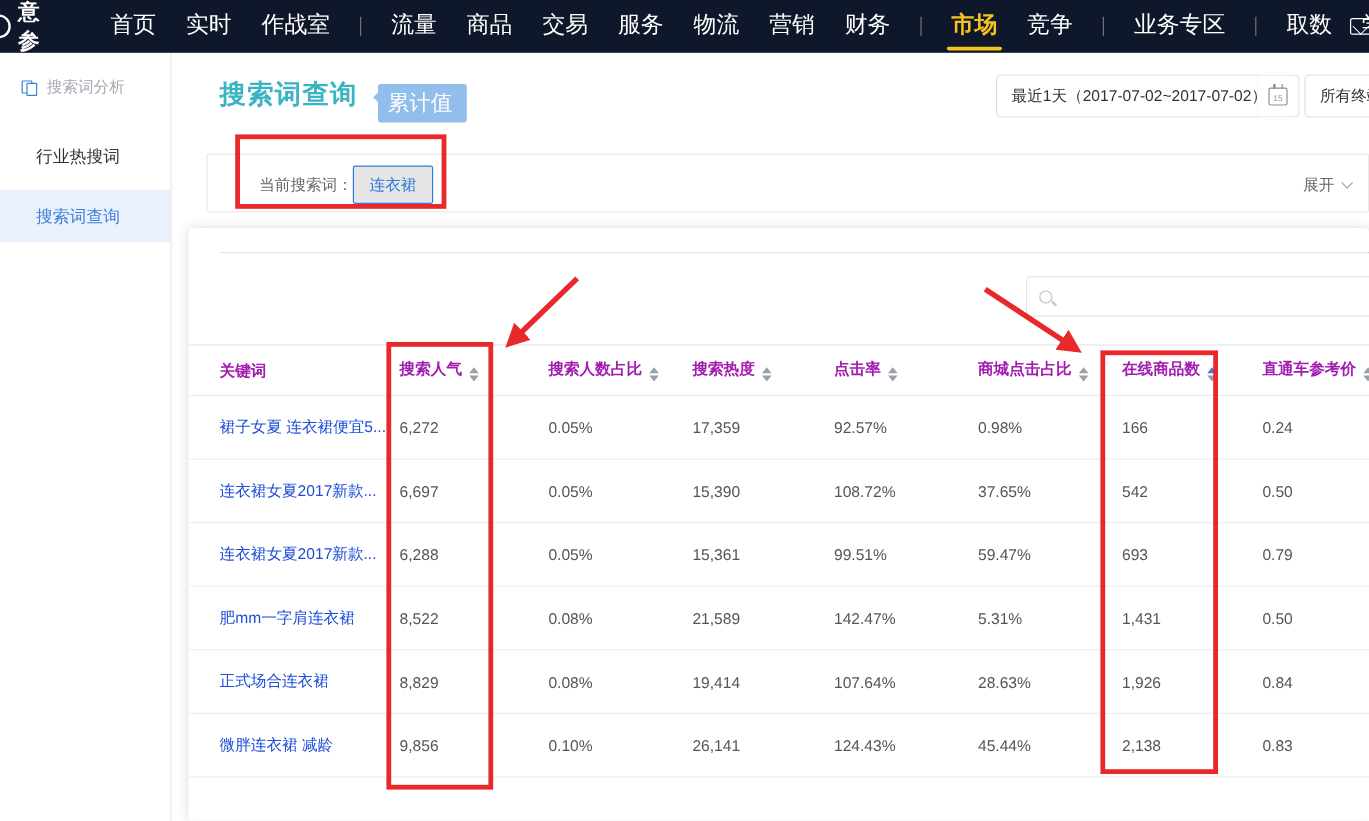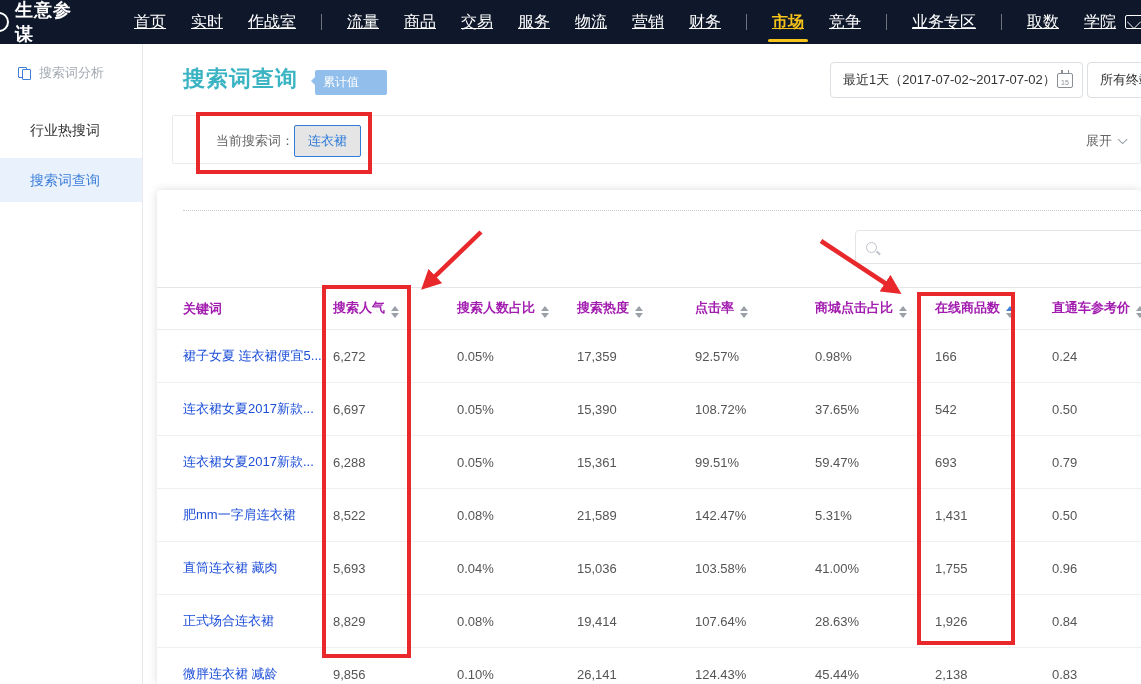--- a/index.html
+++ b/index.html
@@ -5,22 +5,22 @@
   * { margin:0; padding:0; box-sizing:border-box; }
   html,body { width:1141px; height:684px; overflow:hidden; background:#fff;
     font-family:"Liberation Sans","DejaVu Sans",sans-serif; }
 
   
   .topnav { position:absolute; left:0; top:0; width:1141px; height:44px;
     background:#0f172a; display:flex; align-items:center; overflow:hidden; z-index:5;gap:36px; }
   .logo-circle { position:absolute; left:-11px; top:12px; width:20px; height:20px;
     border:2px solid #fff; border-radius:50%; }
   .logo-text { color:#fff; font-size:18px; font-weight:bold; margin-left:15px; margin-right:22px; letter-spacing:1px; }
-  .nav-item { color:#fff; font-size:16px; height:44px; line-height:44px; margin-right:25px;
-    position:relative; cursor:pointer; white-space:nowrap;text-decoration:underline; }
+  .nav-item { color:#fff; font-size:19px; height:44px; line-height:44px; margin-right:25px;
+    position:relative; cursor:pointer; white-space:nowrap; }
   .nav-item.active { color:#f5c319; font-weight:bold; }
   .nav-item.active::after { content:''; position:absolute; left:-4px; right:-4px; bottom:2px;
     height:3px; background:#f5c319; border-radius:2px; }
   .nav-divider { width:1px; height:16px; background:rgba(255,255,255,.4); margin-right:25px; }
   .mail-icon { position:absolute; left:1125px; top:15px; width:20px; height:14px;
     border:1.5px solid #fff; border-radius:2px; }
   .mail-icon::before { content:''; position:absolute; left:1px; top:-1px; width:13px; height:13px;
     border-right:1.5px solid #fff; border-bottom:1.5px solid #fff; transform:rotate(45deg) scale(.7); transform-origin:center; }
 
   
@@ -31,39 +31,39 @@
   .side-item { height:44px; line-height:44px; padding-left:30px; font-size:14px;
     color:#333; margin-top:6px; cursor:pointer; }
   .side-item.selected { background:#e9f1fc; color:#3d7fd9; }
 
   
   .main { position:absolute; left:143px; top:44px; width:998px; height:640px;
     background:#fff; overflow:hidden; }
   .page-title { position:absolute; left:40px; top:20px; font-size:22px; font-weight:bold;
     color:#3ab4c3; letter-spacing:1px; }
   .badge { position:absolute; left:172px; top:26px; background:#92beeb; color:#fff;
-    font-size:12px; padding:4px 28px 4px 8px; border-radius:2px; }
+    font-size:18px; padding:4px 12px 4px 8px; border-radius:2px; }
   .badge::before { content:''; position:absolute; left:-10px; top:5px; width:0; height:0;
     border:6px solid transparent; border-right:6px solid #92beeb; }
 
   .date-box { position:absolute; left:687px; top:18px; width:219px; height:36px;
     border:1px solid #dcdfe3; border-radius:4px 0 0 4px; line-height:34px;
     padding-left:12px; font-size:13px; color:#333; background:#fff; cursor:pointer; white-space:nowrap; }
   .cal-btn { position:absolute; left:905px; top:18px; width:35px; height:36px;
     border:1px solid #dcdfe3; border-left:none; border-radius:0 4px 4px 0;
     display:flex; align-items:center; justify-content:center; cursor:pointer; background:#fff; }
   .cal-icon { width:16px; height:15px; border:1.3px solid #8a8f96; border-radius:2px; position:relative;
     font-size:7px; color:#8a8f96; text-align:center; line-height:17px; }
   .cal-icon::before, .cal-icon::after { content:''; position:absolute; top:-4px; width:1.5px; height:4px; background:#8a8f96; }
   .cal-icon::before { left:3px; } .cal-icon::after { right:3px; }
   .terminal-box { position:absolute; left:944px; top:18px; width:90px; height:36px;
     border:1px solid #dcdfe3; border-radius:4px; line-height:34px; padding-left:12px;
     font-size:13px; color:#333; background:#fff; white-space:nowrap; cursor:pointer; }
 
-  .filter-panel { position:absolute; left:29px; top:71px; width:969px; height:49px;
+  .filter-panel { position:absolute; left:29px; top:84px; width:969px; height:49px;
     border:1px solid #e8eaed; border-radius:2px; background:#fff; }
   .filter-label { position:absolute; left:43px; top:16px; font-size:13px; color:#666; }
   .keyword-chip { position:absolute; left:121px; top:9px; padding:6px 13px; font-size:13px;
     color:#2f7bd9; border:1px solid #2f7bd9; border-radius:2px; background:#e5e5e5; cursor:pointer; }
   .expand-link { position:absolute; right:16px; top:16px; font-size:13px; color:#666; cursor:pointer; }
   .expand-link .chev { display:inline-block; width:7px; height:7px; border-right:1.4px solid #9aa0a8;
     border-bottom:1.4px solid #9aa0a8; transform:rotate(45deg) translateY(-3px); margin-left:5px; }
 
   
   .card { position:absolute; left:14px; top:146px; width:984px; height:494px;
@@ -240,30 +240,20 @@
           <div class="td kw">肥mm一字肩连衣裙</div>
           <div class="td">8,522</div>
           <div class="td">0.08%</div>
           <div class="td">21,589</div>
           <div class="td">142.47%</div>
           <div class="td">5.31%</div>
           <div class="td">1,431</div>
           <div class="td">0.50</div>
         </div>
         <div class="tr trow">
-          <div class="td kw">直筒连衣裙 藏肉</div>
-          <div class="td">5,693</div>
-          <div class="td">0.04%</div>
-          <div class="td">15,036</div>
-          <div class="td">103.58%</div>
-          <div class="td">41.00%</div>
-          <div class="td">1,755</div>
-          <div class="td">0.96</div>
-        </div>
-        <div class="tr trow">
           <div class="td kw">正式场合连衣裙</div>
           <div class="td">8,829</div>
           <div class="td">0.08%</div>
           <div class="td">19,414</div>
           <div class="td">107.64%</div>
           <div class="td">28.63%</div>
           <div class="td">1,926</div>
           <div class="td">0.84</div>
         </div>
         <div class="tr trow">

